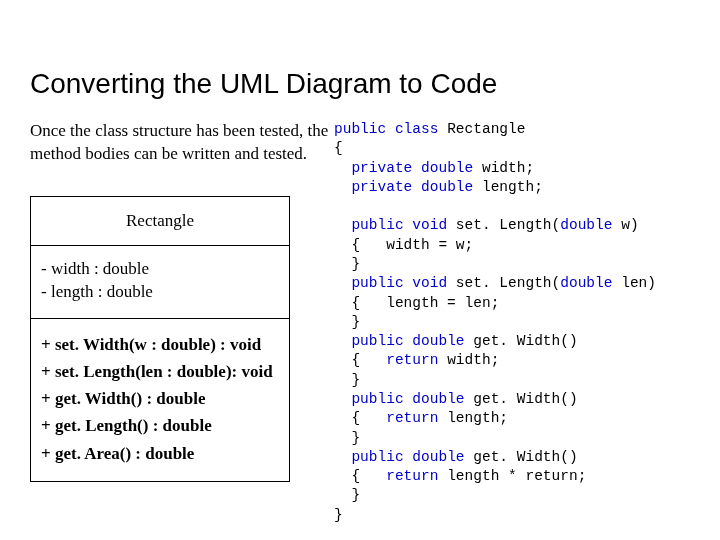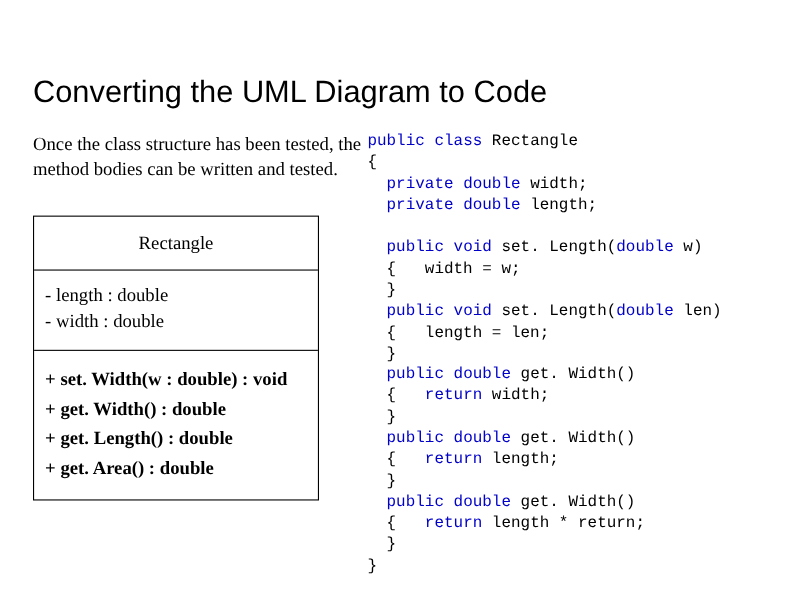--- a/index.html
+++ b/index.html
@@ -83,25 +83,26 @@
 <div class="slide">
   <h1 class="title">Converting the UML Diagram to Code</h1>
 
   <div class="columns">
     <div class="left">
       <div class="para">Once the class structure has been tested, the method bodies can be written and tested.</div>
 
       <div class="uml">
         <div class="uml-name">Rectangle</div>
         <div class="uml-fields">
+          <div>- width : double</div>
           <div>- length : double</div>
-          <div>- width : double</div>
         </div>
         <div class="uml-methods">
           <div>+ set. Width(w : double) : void</div>
+          <div>+ set. Length(len : double): void</div>
           <div>+ get. Width() : double</div>
           <div>+ get. Length() : double</div>
           <div>+ get. Area() : double</div>
         </div>
       </div>
     </div>
 
     <div class="right">
 <div class="code"><span class="kw">public</span> <span class="kw">class</span> <span>Rectangle</span>
 <span>{</span>

